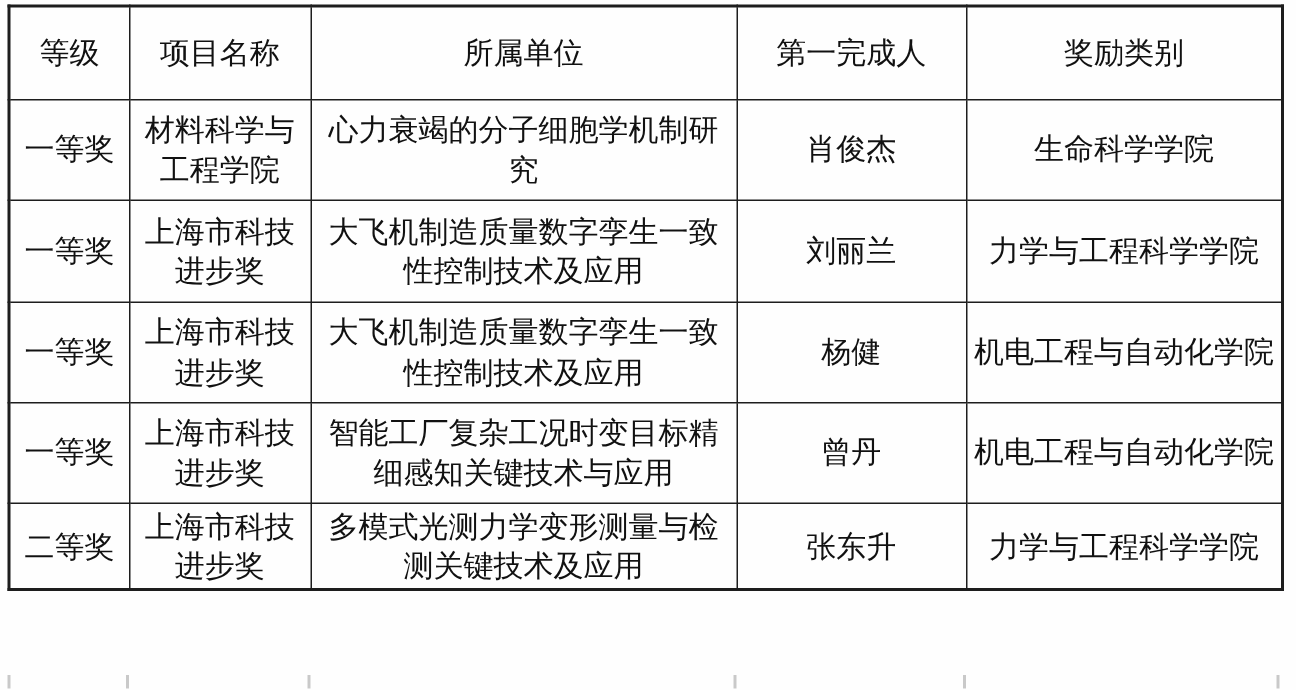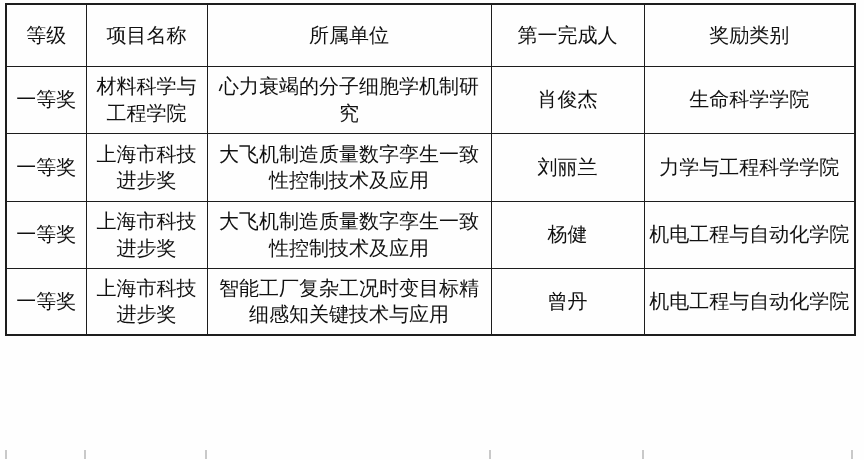--- a/index.html
+++ b/index.html
@@ -103,20 +103,27 @@
         <td>杨健</td>
         <td>机电工程与自动化学院</td>
       </tr>
       <tr class="h-r4">
         <td>一等奖</td>
         <td>上海市科技进步奖</td>
         <td>智能工厂复杂工况时变目标精细感知关键技术与应用</td>
         <td>曾丹</td>
         <td>机电工程与自动化学院</td>
       </tr>
+      <tr class="h-r5">
+        <td>二等奖</td>
+        <td>上海市科技进步奖</td>
+        <td>多模式光测力学变形测量与检测关键技术及应用</td>
+        <td>张东升</td>
+        <td>力学与工程科学学院</td>
+      </tr>
     </tbody>
   </table>
 
   <div class="stub stub-0"></div>
   <div class="stub stub-1"></div>
   <div class="stub stub-2"></div>
   <div class="stub stub-3"></div>
   <div class="stub stub-4"></div>
   <div class="stub stub-5"></div>
 

